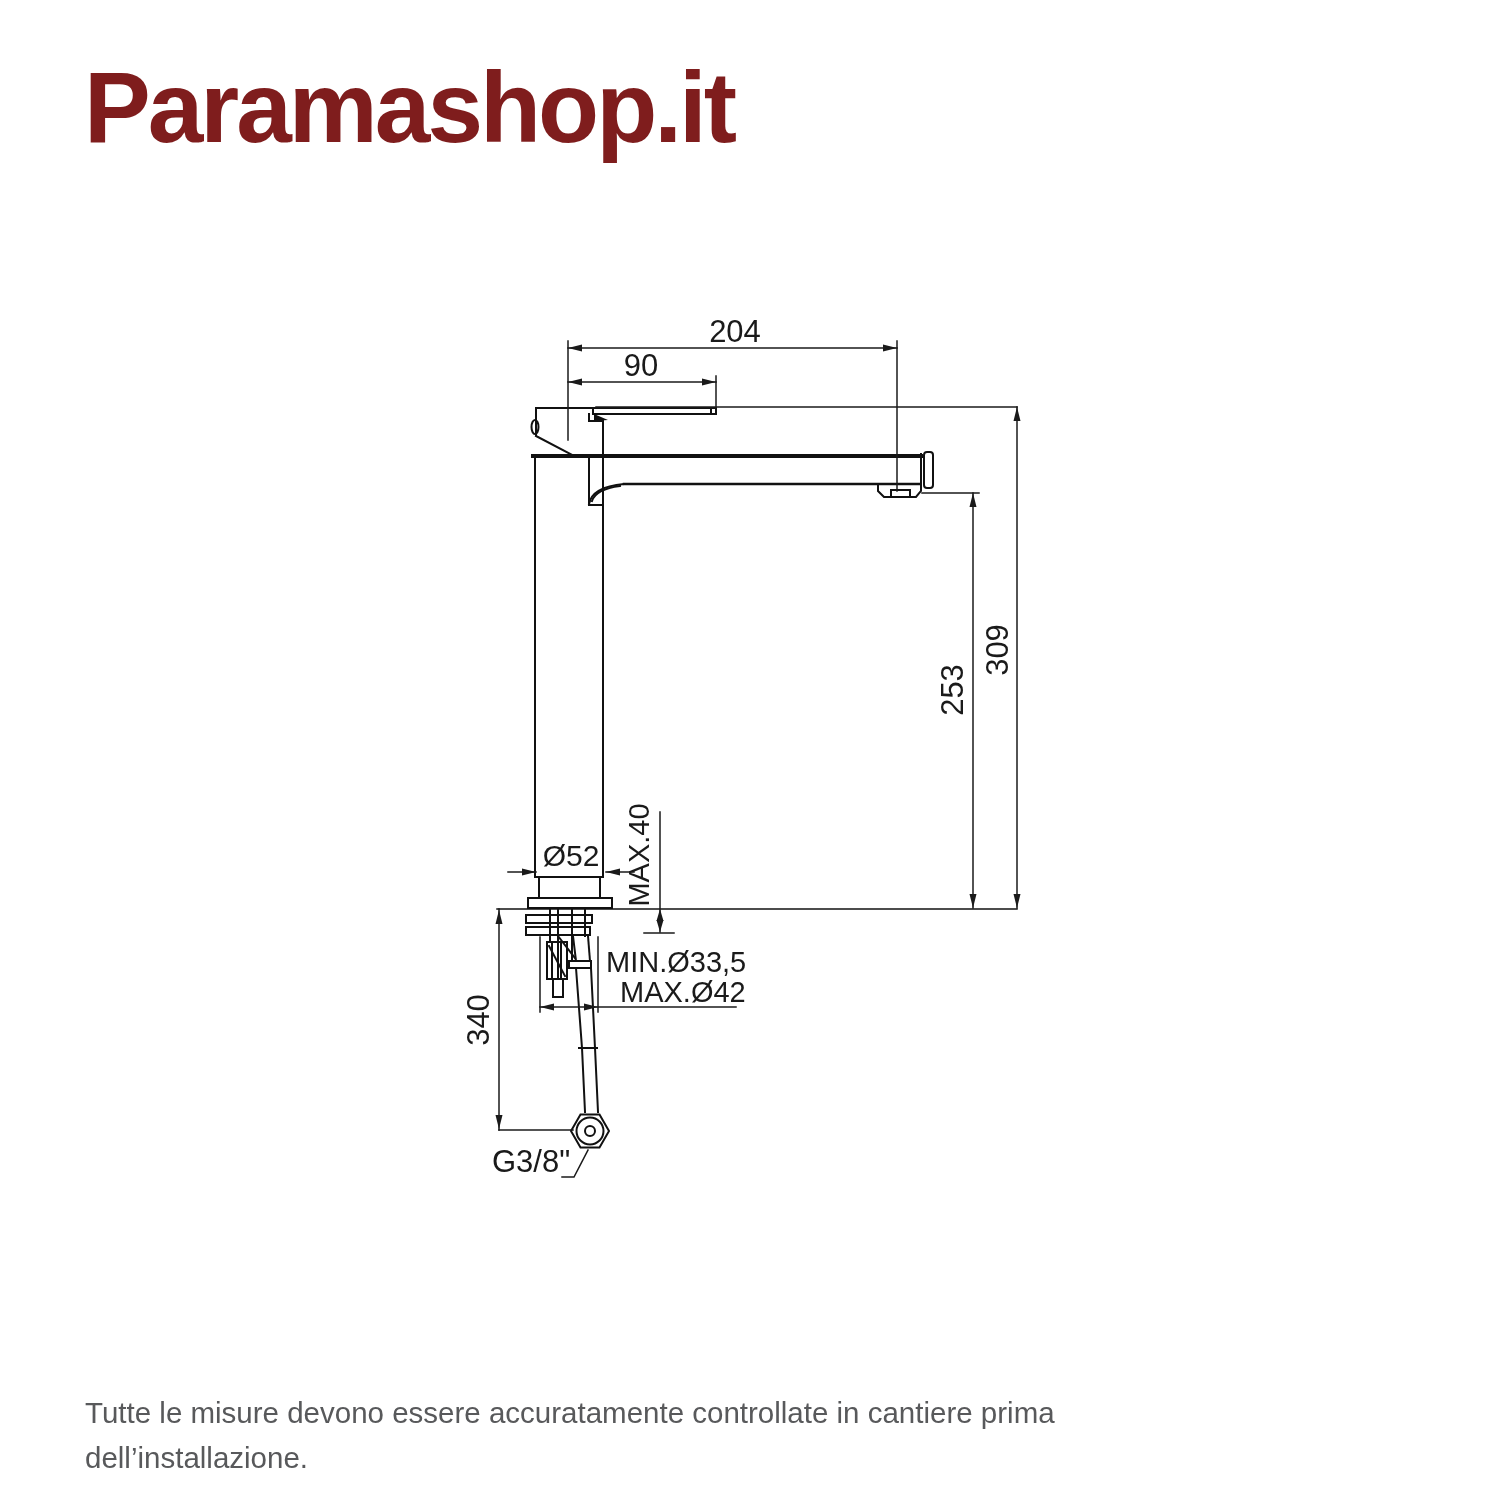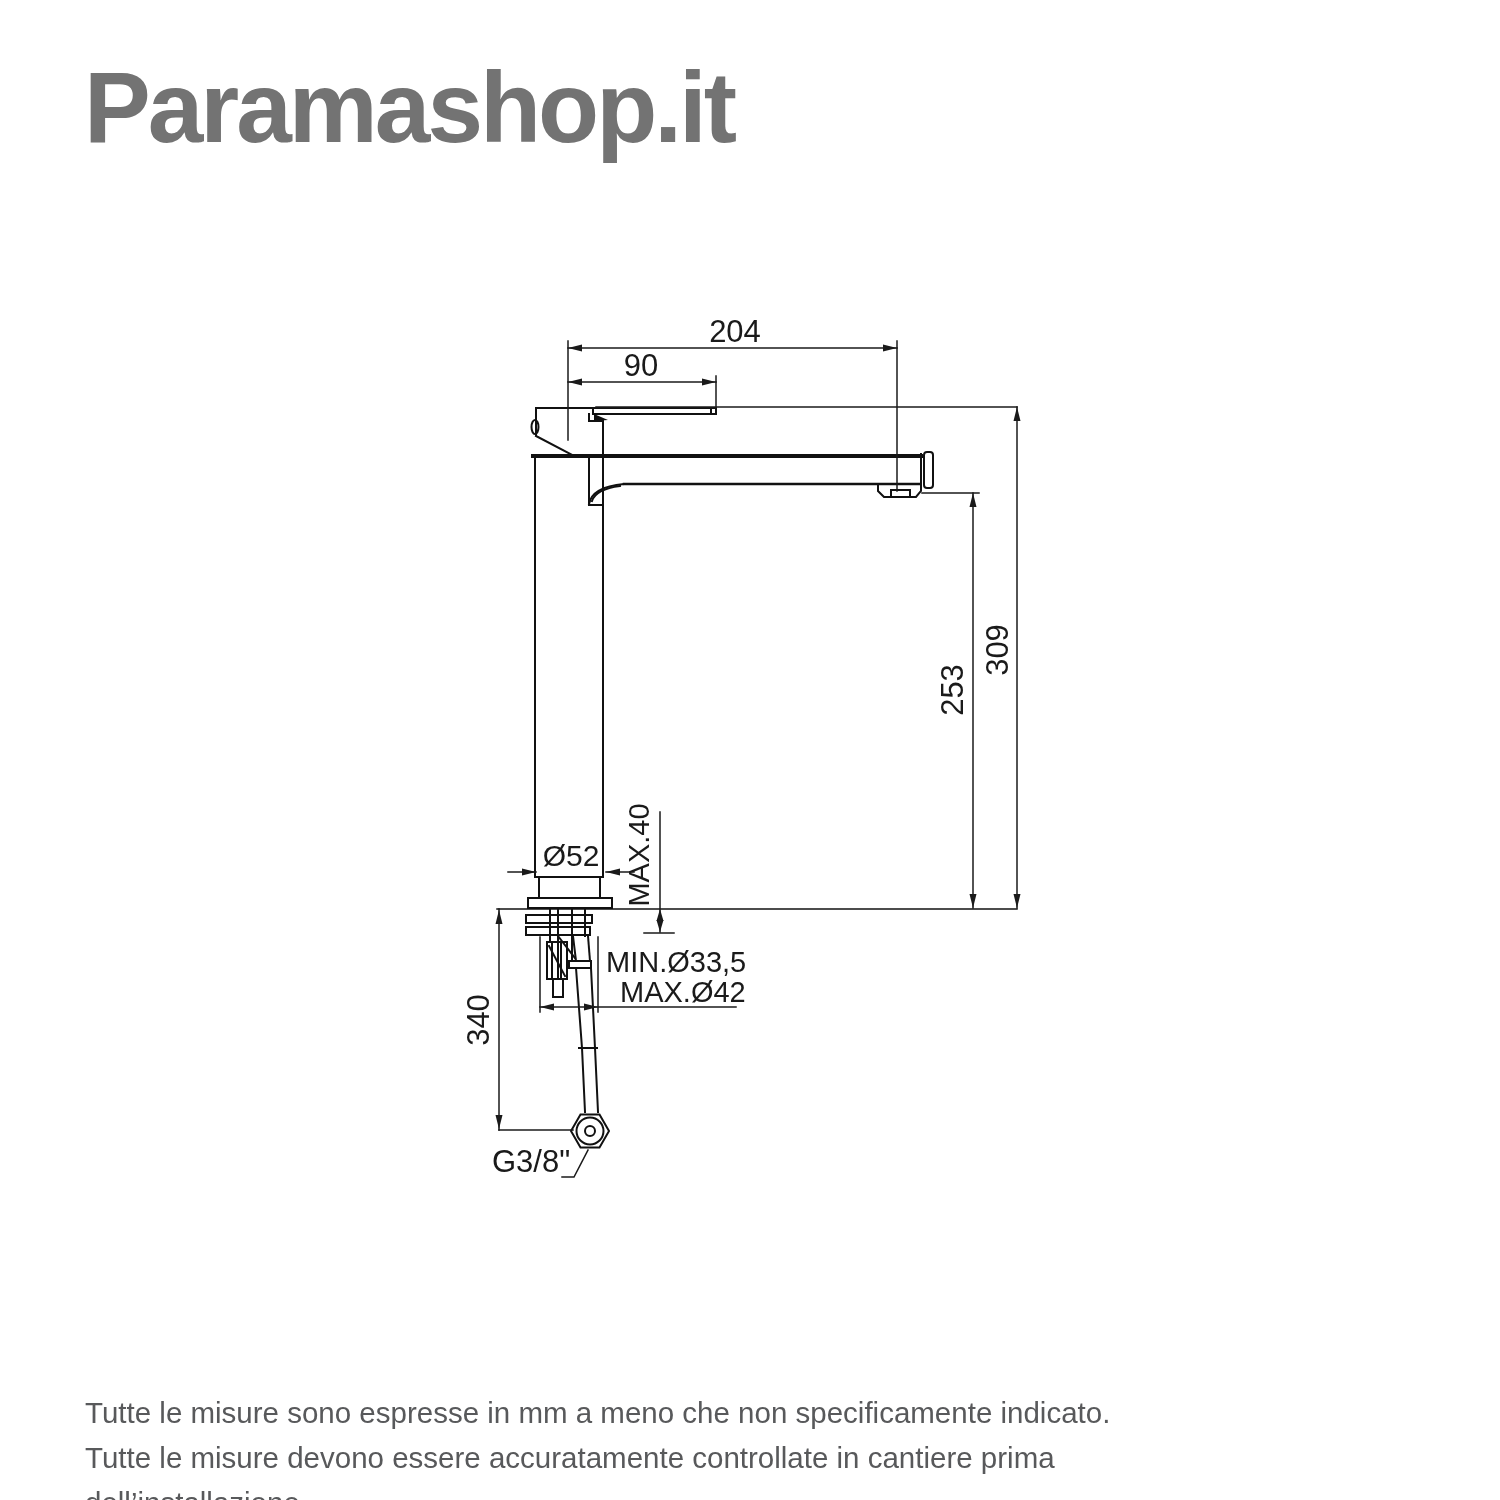--- a/index.html
+++ b/index.html
@@ -3,21 +3,21 @@
 <meta charset="utf-8">
 <style>
   html,body{margin:0;padding:0;}
   body{
     width:1500px;height:1500px;position:relative;background:#ffffff;
     font-family:"Liberation Sans", sans-serif;overflow:hidden;
   }
   .logo{
     position:absolute;left:84px;top:50px;
     font-size:100px;font-weight:bold;letter-spacing:-3px;
-    color:#737373;white-space:nowrap;
+    color:#7f1d1d;white-space:nowrap;
   }
   .drawing{position:absolute;left:0;top:0;}
   .outline{stroke:#111;fill:none;stroke-width:2;stroke-linecap:square;}
   .dim{stroke:#1a1a1a;fill:none;stroke-width:1.5;stroke-linecap:square;}
   .arrow{fill:#1a1a1a;stroke:none;}
   .dimtext{fill:#1a1a1a;font-family:"Liberation Sans",sans-serif;}
   .footer{
     position:absolute;left:85px;top:1390px;width:1200px;
     font-size:29.5px;line-height:45px;color:#58595b;
   }
@@ -157,15 +157,14 @@
     <text class="dimtext" x="571" y="866" font-size="30" text-anchor="middle">Ø52</text>
     <text class="dimtext" transform="translate(649,855) rotate(-90)" font-size="29" text-anchor="middle">MAX.40</text>
     <text class="dimtext" transform="translate(489,1020) rotate(-90)" font-size="31" text-anchor="middle">340</text>
     <text class="dimtext" x="606" y="972" font-size="29" text-anchor="start">MIN.Ø33,5</text>
     <text class="dimtext" x="620" y="1002" font-size="29" text-anchor="start">MAX.Ø42</text>
     <text class="dimtext" x="492" y="1172" font-size="31" text-anchor="start">G3/8"</text>
   </g>
 </svg>
 
 <div class="footer">
-  <div>Tutte le misure sono espresse in mm a meno che non specificamente indicato.</div>
   <div>Tutte le misure devono essere accuratamente controllate in cantiere prima dell’installazione.</div>
 </div>
 
 </body></html>

